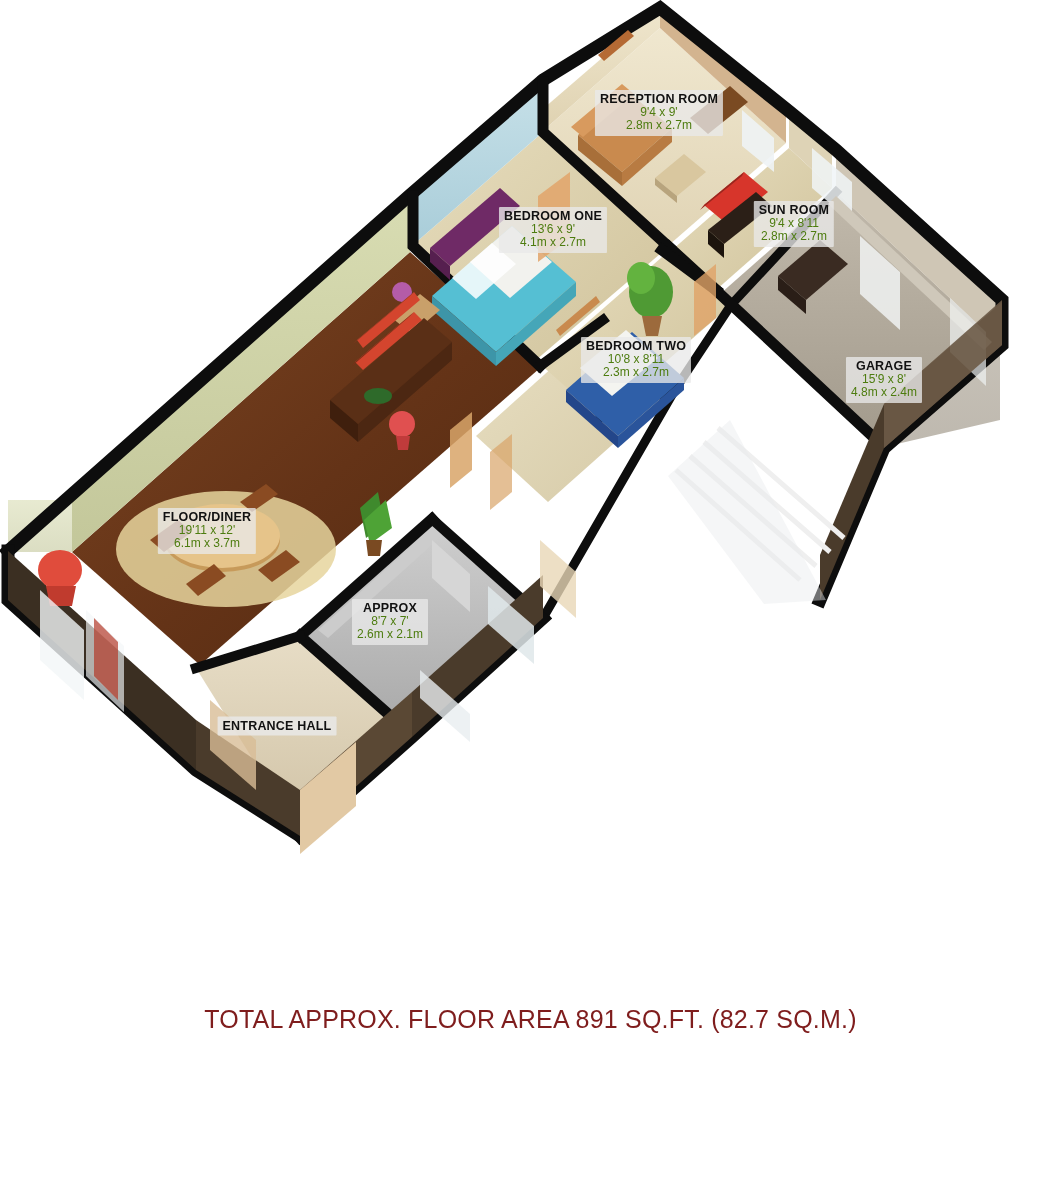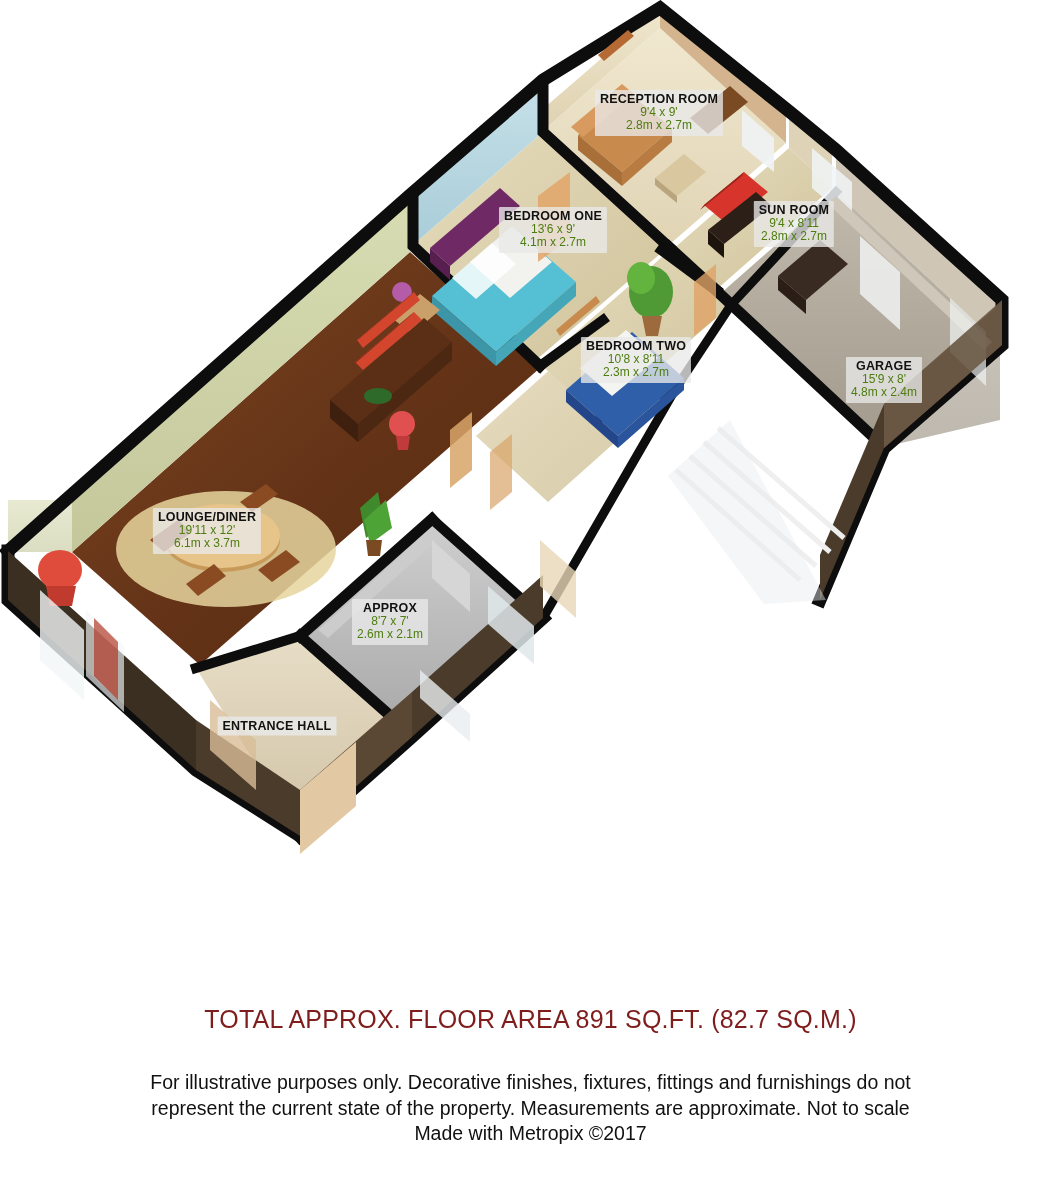--- a/index.html
+++ b/index.html
@@ -334,37 +334,32 @@
     <span class="rl-met">2.3m x 2.7m</span>
   </div>
 
   <div class="room-label" style="left:884px; top:380px;">
     <span class="rl-name">GARAGE</span>
     <span class="rl-imp">15'9 x 8'</span>
     <span class="rl-met">4.8m x 2.4m</span>
   </div>
 
   <div class="room-label" style="left:207px; top:531px;">
-    <span class="rl-name">LOUNGE/DINER</span>
+    <span class="rl-name">FLOOR/DINER</span>
     <span class="rl-imp">19'11 x 12'</span>
     <span class="rl-met">6.1m x 3.7m</span>
   </div>
 
   <div class="room-label" style="left:390px; top:622px;">
     <span class="rl-name">APPROX</span>
     <span class="rl-imp">8'7 x 7'</span>
     <span class="rl-met">2.6m x 2.1m</span>
   </div>
 
   <div class="room-label no-chip" style="left:277px; top:726px;">
     <span class="rl-name">ENTRANCE HALL</span>
   </div>
 
 </div>
 
 <div id="footer">
   <div id="total-area">TOTAL APPROX. FLOOR AREA 891 SQ.FT. (82.7 SQ.M.)</div>
-  <div id="disclaimer">
-    <span>For illustrative purposes only.  Decorative finishes, fixtures, fittings and furnishings do not</span>
-    <span>represent the current state of the property.  Measurements are approximate.  Not to scale</span>
-    <span>Made with Metropix ©2017</span>
-  </div>
 </div>
 
 </body></html>

